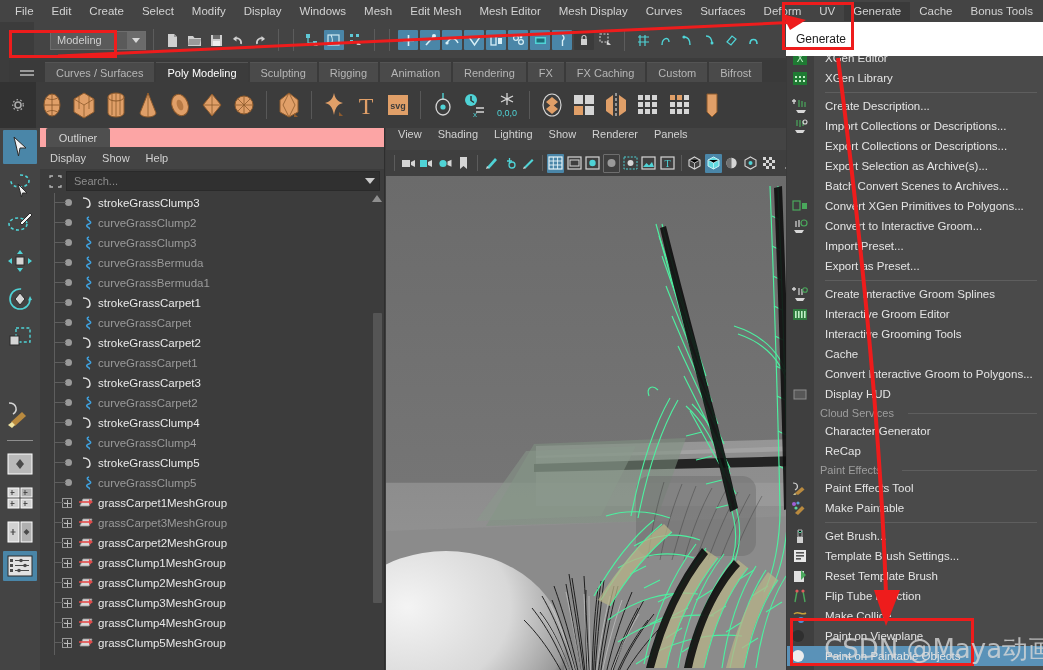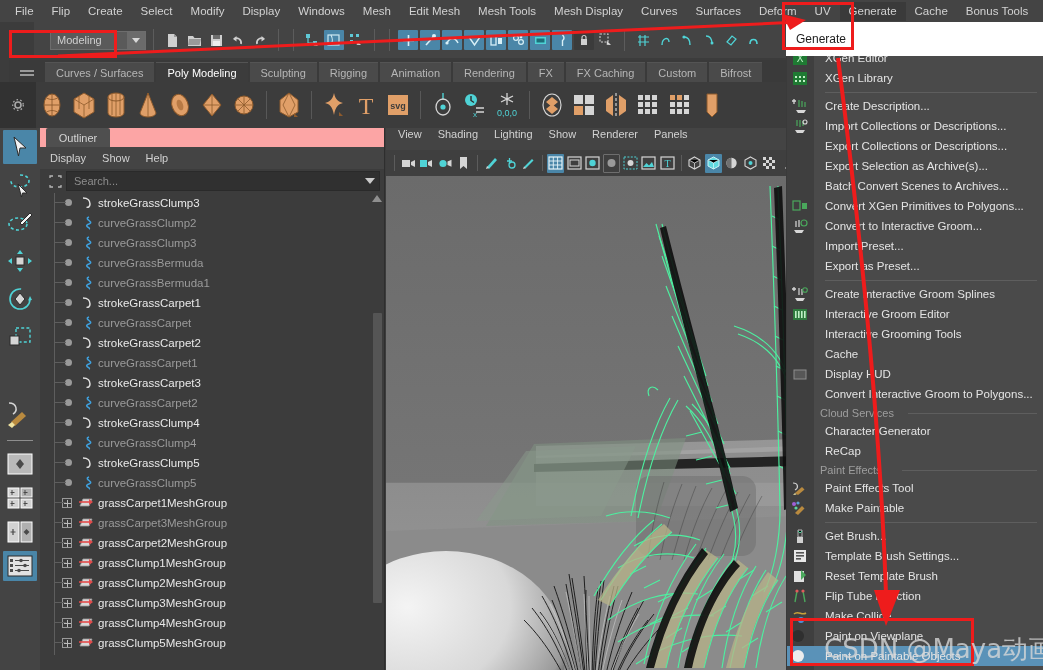--- a/index.html
+++ b/index.html
@@ -155,29 +155,29 @@
     font-family:"DejaVu Sans", sans-serif;white-space:nowrap;letter-spacing:0px;
   }
 </style>
 </head>
 <body>
 
 <div id="app">
 
   <div class="menubar" id="menubar">
       <div class="mi">File</div>
-      <div class="mi">Flip</div>
+      <div class="mi">Edit</div>
       <div class="mi">Create</div>
       <div class="mi">Select</div>
       <div class="mi">Modify</div>
       <div class="mi">Display</div>
       <div class="mi">Windows</div>
       <div class="mi">Mesh</div>
       <div class="mi">Edit Mesh</div>
-      <div class="mi">Mesh Tools</div>
+      <div class="mi">Mesh Editor</div>
       <div class="mi">Mesh Display</div>
       <div class="mi">Curves</div>
       <div class="mi">Surfaces</div>
       <div class="mi">Deform</div>
       <div class="mi">UV</div>
       <div class="mi hl">Generate</div>
       <div class="mi">Cache</div>
       <div class="mi">Bonus Tools</div>
       <div class="mi">- 3DtoAll -</div>
     </div>
@@ -1315,29 +1315,29 @@
           </div>
           <span class="lbl">Interactive Groom Editor</span>
         </div>
         <div class="gm-row">
           <span class="lbl">Interactive Grooming Tools</span>
         </div>
         <div class="gm-row">
           <span class="lbl">Cache</span>
         </div>
         <div class="gm-row">
+          <span class="lbl">Convert Interactive Groom to Polygons...</span>
+        </div>
+        <div class="gm-row">
           <div class="gi">
             <svg width="16" height="15" viewBox="0 0 16 15">
               <rect x="2" y="3" width="12" height="9" fill="#575757" stroke="#8e8e8e"></rect>
             </svg>
           </div>
           <span class="lbl">Display HUD</span>
-        </div>
-        <div class="gm-row">
-          <span class="lbl">Convert Interactive Groom to Polygons...</span>
         </div>
         <div class="gm-head">
           <span class="hl">Cloud Services</span>
           <div class="hline" style="left: 121.4px;"></div>
         </div>
         <div class="gm-row">
           <span class="lbl">Character Generator</span>
         </div>
         <div class="gm-row">
           <span class="lbl">ReCap</span>

